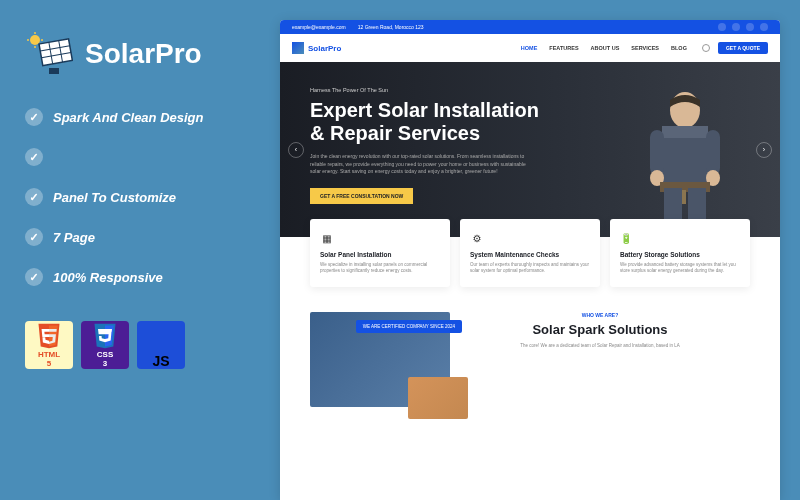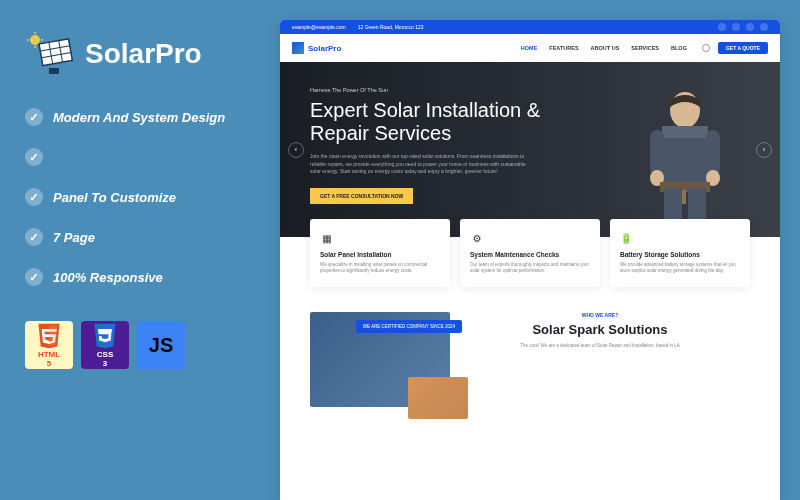--- a/index.html
+++ b/index.html
@@ -10,21 +10,21 @@
 .brand { display: flex; align-items: center; gap: 12px; margin-bottom: 30px; }
 .brand-icon { width: 48px; height: 48px; }
 .brand-name { font-size: 28px; font-weight: bold; }
 .features { list-style: none; }
 .features li { display: flex; align-items: center; gap: 10px; margin-bottom: 22px; font-size: 13px; font-style: italic; font-weight: 600; }
 .check { width: 18px; height: 18px; border-radius: 50%; background: rgba(255,255,255,0.3); display: flex; align-items: center; justify-content: center; font-size: 11px; font-style: normal; }
 .tech-badges { display: flex; gap: 8px; margin-top: 35px; }
 .badge { width: 48px; height: 48px; border-radius: 4px; display: flex; flex-direction: column; align-items: center; justify-content: center; font-size: 8px; font-weight: bold; }
 .badge-html { background: #fef9c3; color: #e44d26; }
 .badge-css { background: #4c1d95; color: #fff; }
-.badge-js { background: #3b82f6; color: #000; font-size: 20px; }
+.badge-js { background: #1d4ed8; color: #000; font-size: 14px; justify-content: flex-end; }
 .badge svg { width: 28px; height: 28px; }
 
 
 .right-panel { flex: 1; background: #fff; margin: 20px 20px 0 0; border-radius: 4px 4px 0 0; overflow: hidden; display: flex; flex-direction: column; font-size: 6px; box-shadow: 0 2px 12px rgba(0,0,0,0.15); }
 
 .topbar { background: #1451e3; color: #fff; display: flex; align-items: center; padding: 3px 12px; font-size: 5px; }
 .topbar-left { display: flex; gap: 12px; }
 .topbar-right { margin-left: auto; display: flex; gap: 6px; }
 .social-dot { width: 8px; height: 8px; border-radius: 50%; background: rgba(255,255,255,0.2); }
 
@@ -33,21 +33,21 @@
 .nav-brand-icon { width: 12px; height: 12px; background: linear-gradient(135deg,#1451e3,#4a8db8); }
 .nav-menu { display: flex; gap: 12px; margin-left: auto; font-size: 5.5px; font-weight: 600; color: #333; }
 .nav-menu span:first-child { color: #1451e3; }
 .nav-actions { display: flex; align-items: center; gap: 8px; margin-left: 15px; }
 .search-dot { width: 8px; height: 8px; border: 1px solid #999; border-radius: 50%; }
 .quote-btn { background: #1451e3; color: #fff; padding: 3px 8px; border-radius: 2px; font-size: 5px; font-weight: 600; }
 
 .hero { position: relative; height: 175px; background: linear-gradient(90deg, #1a1d24 0%, #2a2f38 55%, #3a3f48 100%); color: #fff; padding: 25px 30px; display: flex; }
 .hero-content { width: 55%; }
 .hero-eyebrow { font-size: 5.5px; margin-bottom: 6px; color: #ccc; }
-.hero-title { font-size: 20px; font-weight: normal; line-height: 1.15; margin-bottom: 8px; }
+.hero-title { font-size: 20px; font-weight: bold; line-height: 1.15; margin-bottom: 8px; }
 .hero-desc { font-size: 5px; line-height: 1.5; color: #aaa; margin-bottom: 12px; max-width: 90%; }
 .hero-cta { display: inline-block; background: #f7c948; color: #1a1d24; padding: 5px 10px; font-size: 5px; font-weight: bold; }
 .hero-person { position: absolute; right: 30px; bottom: 0; width: 130px; height: 155px; }
 .arrow { position: absolute; top: 50%; width: 16px; height: 16px; border: 1px solid rgba(255,255,255,0.3); border-radius: 50%; display: flex; align-items: center; justify-content: center; font-size: 7px; color: #fff; transform: translateY(-50%); }
 .arrow-l { left: 8px; } .arrow-r { right: 8px; }
 .dots { position: absolute; bottom: 8px; left: 50%; transform: translateX(-50%); display: flex; gap: 3px; }
 .dot { width: 3px; height: 3px; border-radius: 50%; background: rgba(255,255,255,0.4); }
 .dot.active { background: #fff; }
 
 .cards { display: flex; gap: 10px; padding: 0 30px; margin-top: -18px; position: relative; z-index: 2; }
@@ -85,21 +85,21 @@
           <line x1="0" y1="7" x2="30" y2="7" stroke="#1a3a5a" stroke-width="1"></line>
           <line x1="0" y1="14" x2="30" y2="14" stroke="#1a3a5a" stroke-width="1"></line>
         </g>
       <rect x="24" y="38" width="10" height="6" fill="#1a3a5a"></rect>
     </svg>
     <div class="brand-name">SolarPro</div>
   </div>
   <ul class="features">
     <li>
         <span class="check">✓</span>
-        <span>Modern And System Design</span>
+        <span>Spark And Clean Design</span>
       </li>
     <li>
         <span class="check">✓</span>
       </li>
     <li>
         <span class="check">✓</span>
         <span>Panel To Customize</span>
       </li>
     <li>
         <span class="check">✓</span>

